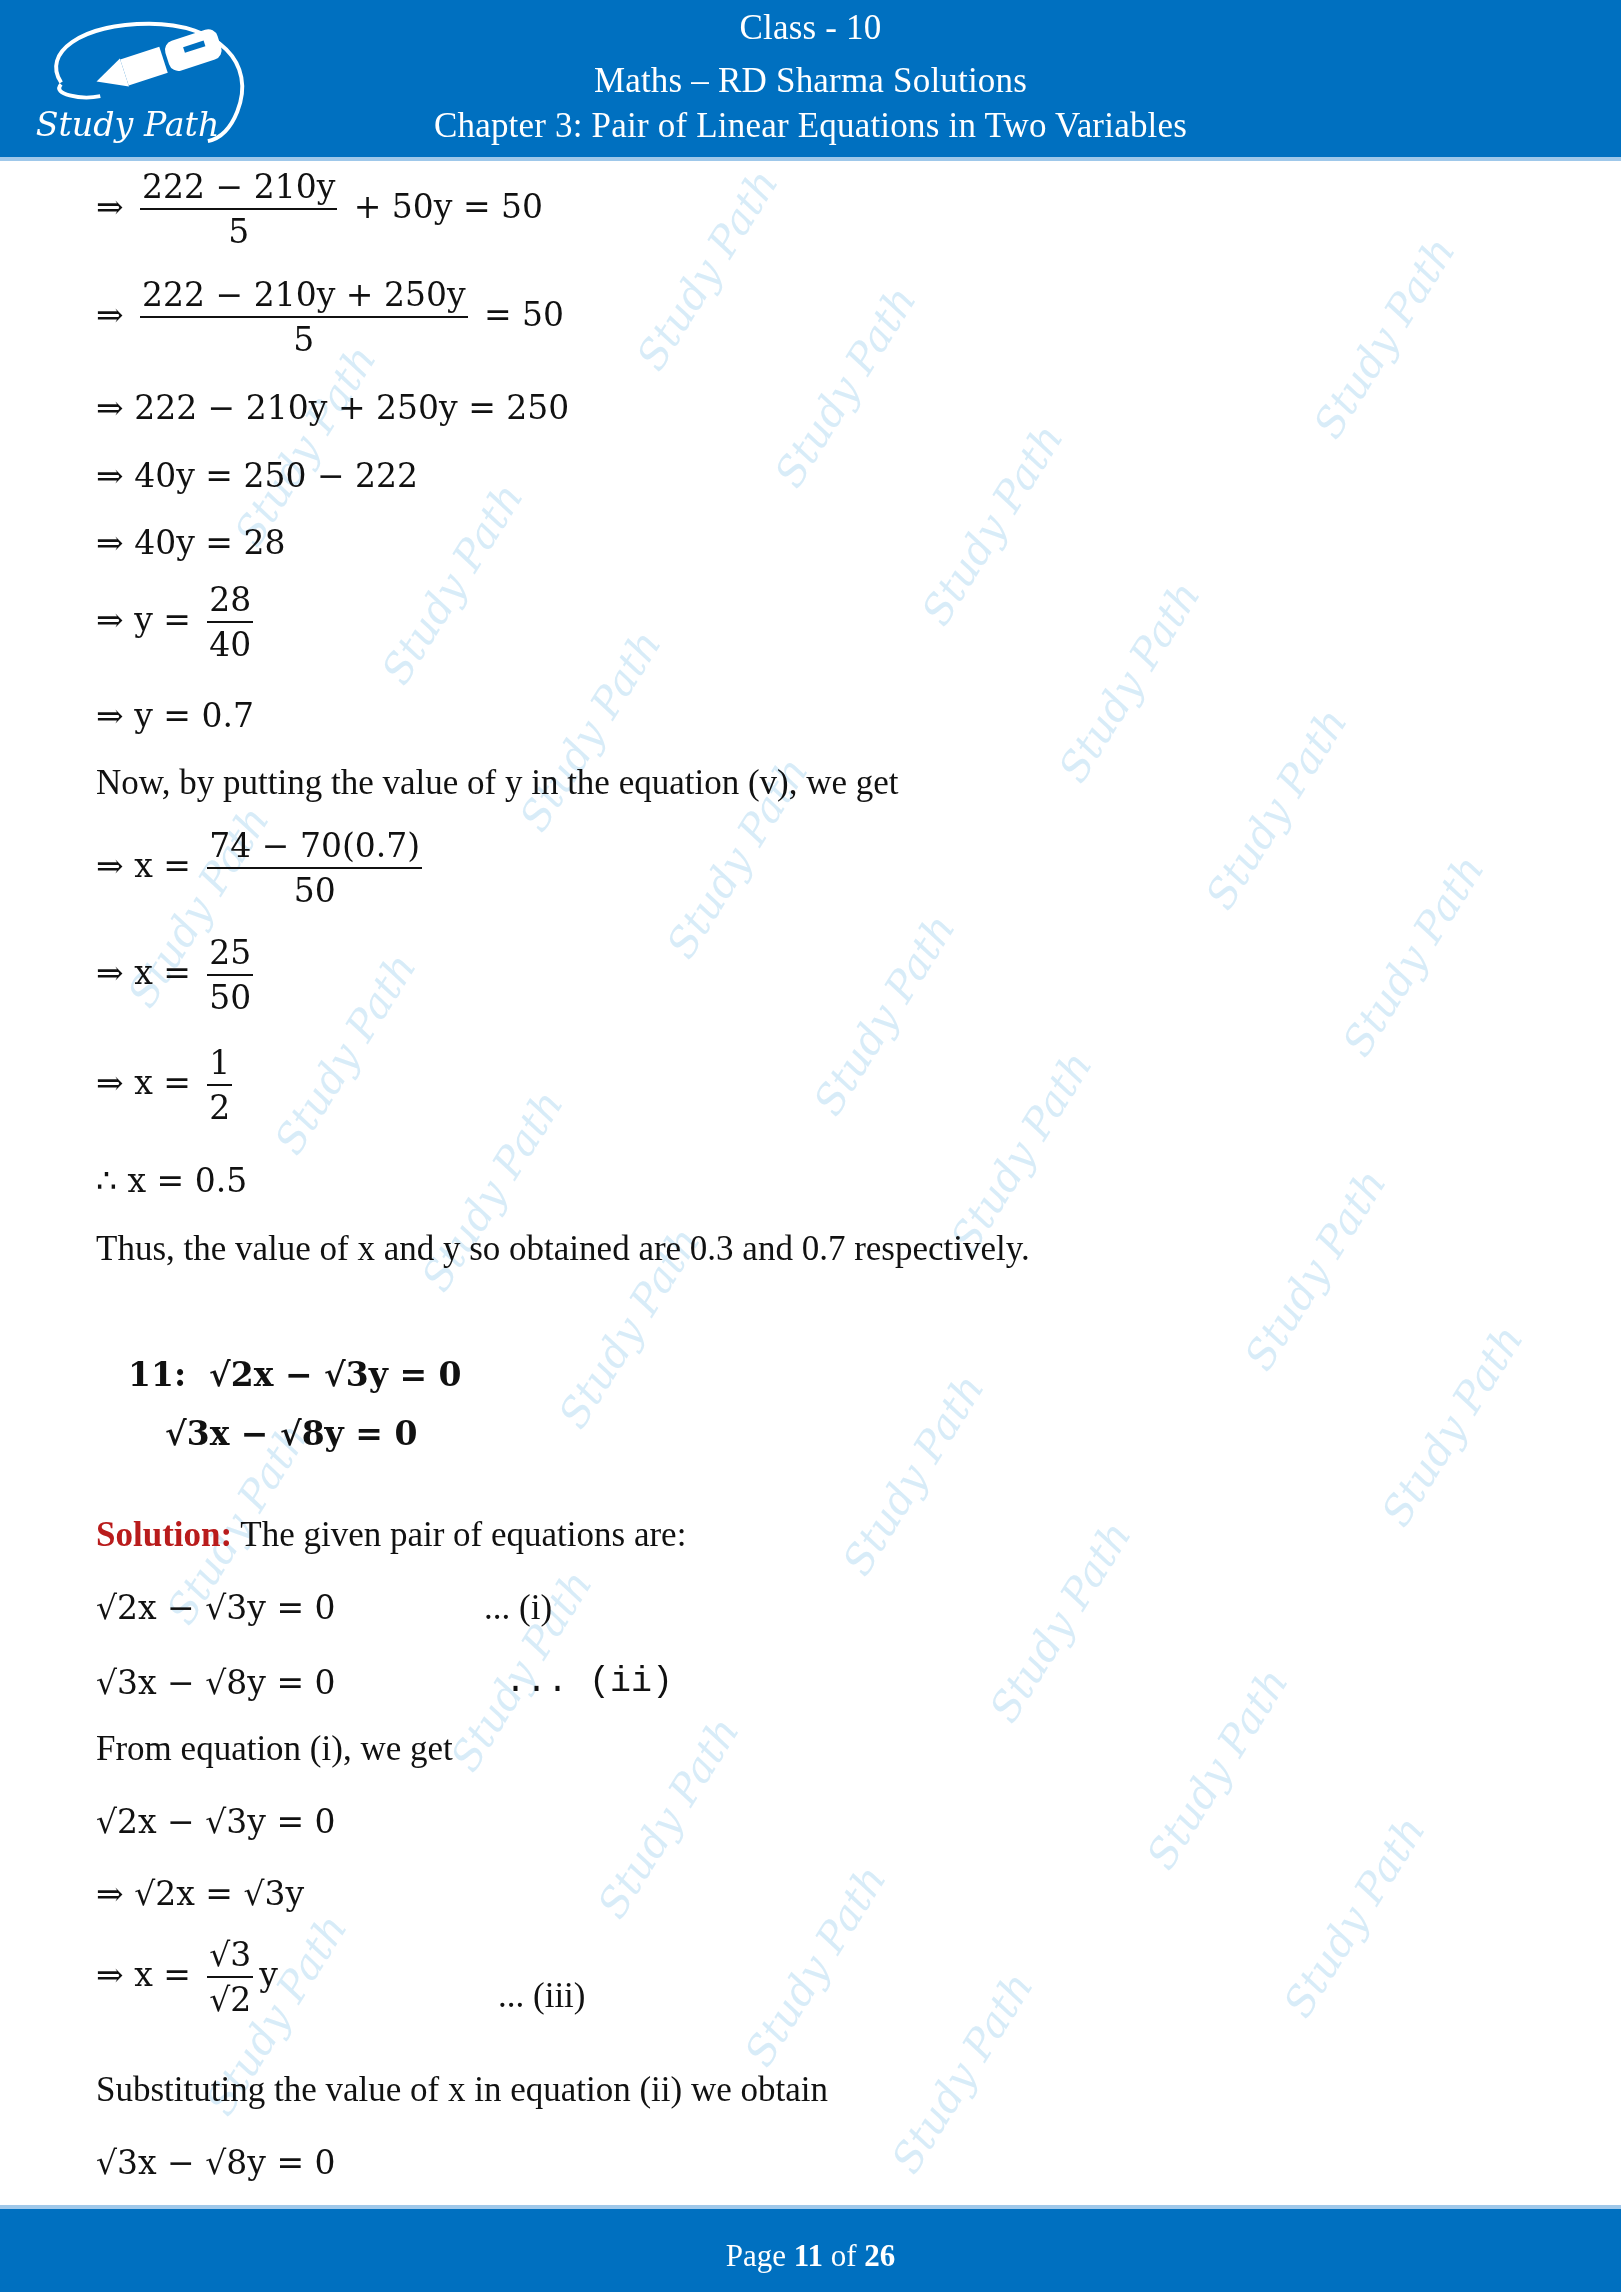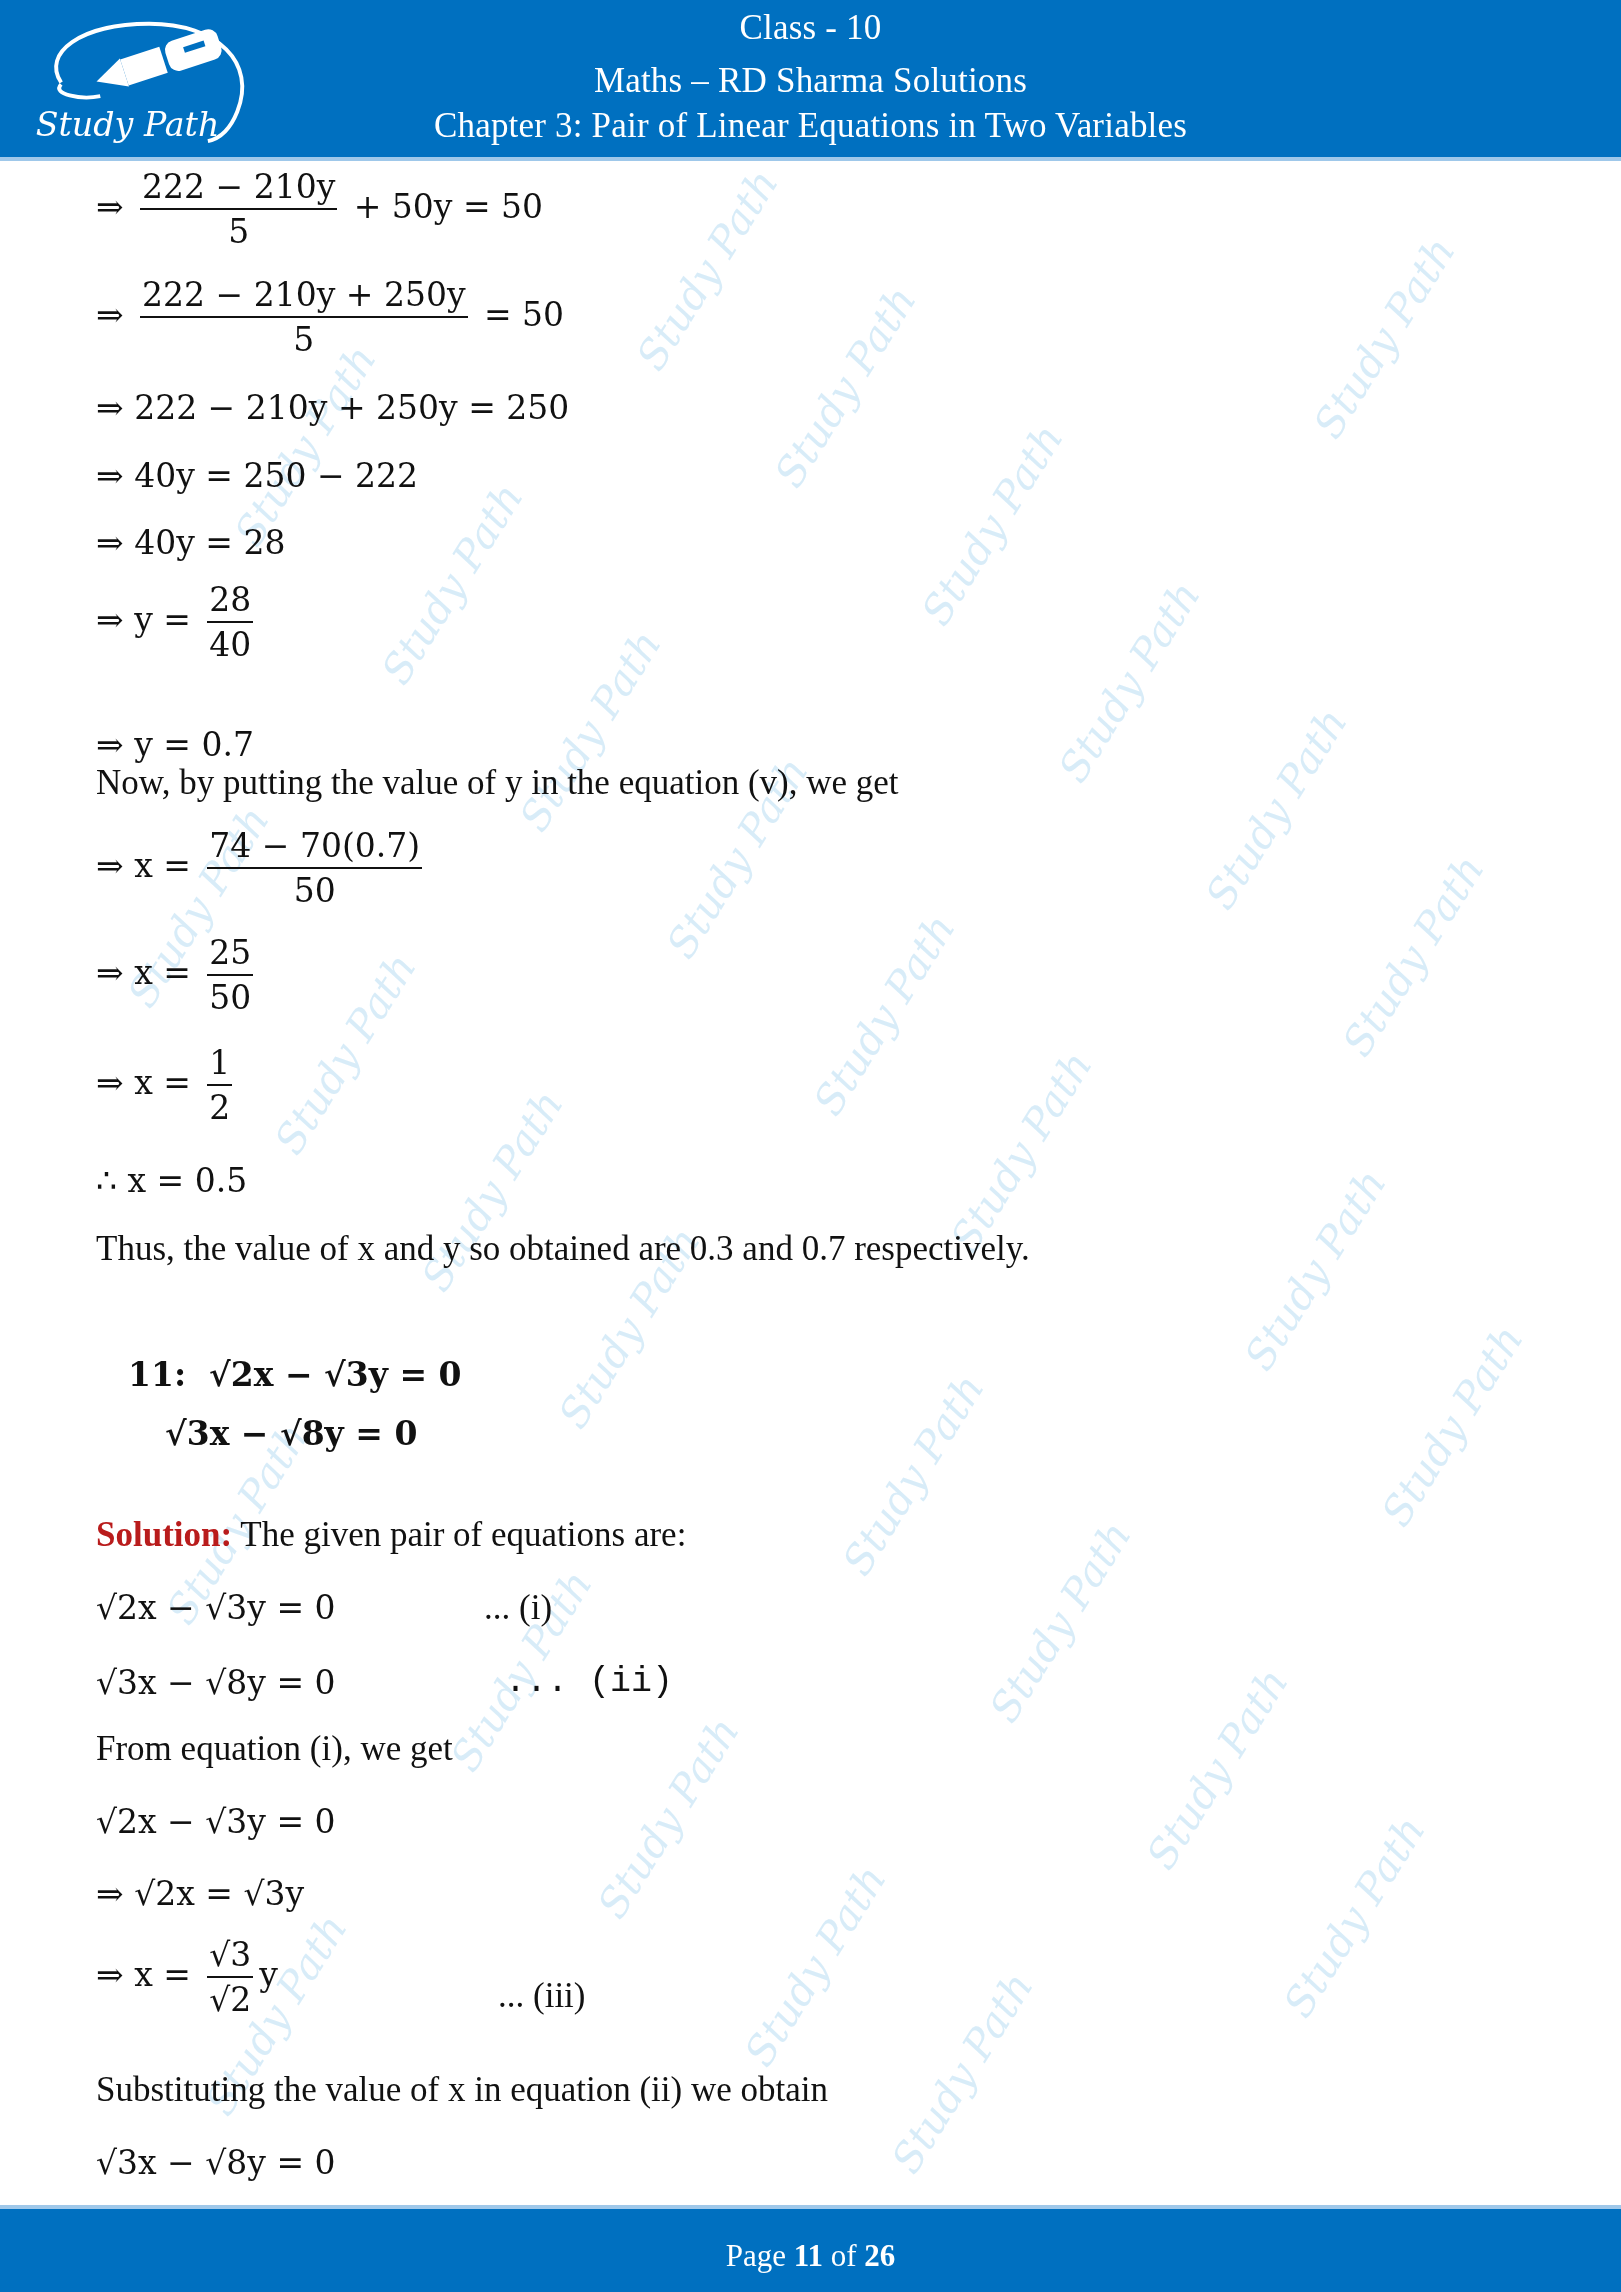--- a/index.html
+++ b/index.html
@@ -101,21 +101,21 @@
   <div class="line math" style="top:231px;">⇒ 222 − 210y + 250y = 250</div>
   <div class="line math" style="top:299px;">⇒ 40y = 250 − 222</div>
   <div class="line math" style="top:366px;">⇒ 40y = 28</div>
   <div class="line math" style="top:421px;">
     <span>⇒ y =</span>
     <span class="frac">
       <span class="num">28</span>
       <span class="den">40</span>
     </span>
   </div>
-  <div class="line math" style="top:539px;margin-top:29px;">⇒ y = 0.7</div>
+  <div class="line math" style="top:539px;">⇒ y = 0.7</div>
 
   <div class="line" style="top:606px;font-family:'Liberation Serif',serif;font-size:35px;">Now, by putting the value of y in the equation (v), we get</div>
 
   <div class="line math" style="top:667px;">
     <span>⇒ x =</span>
     <span class="frac">
       <span class="num">74 − 70(0.7)</span>
       <span class="den">50</span>
     </span>
   </div>

